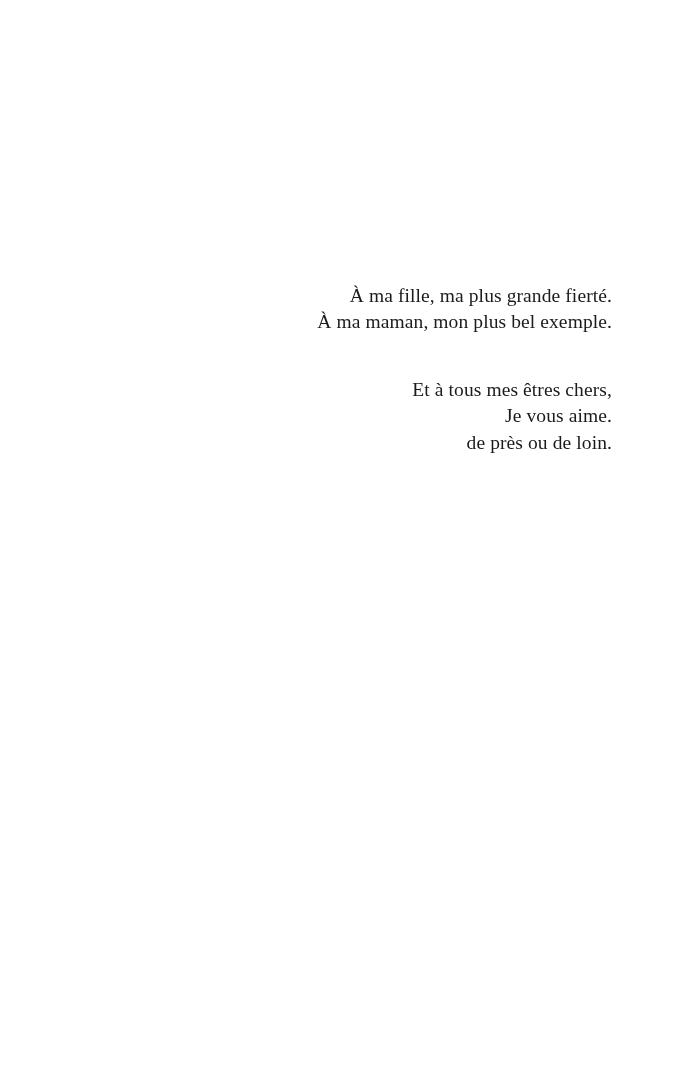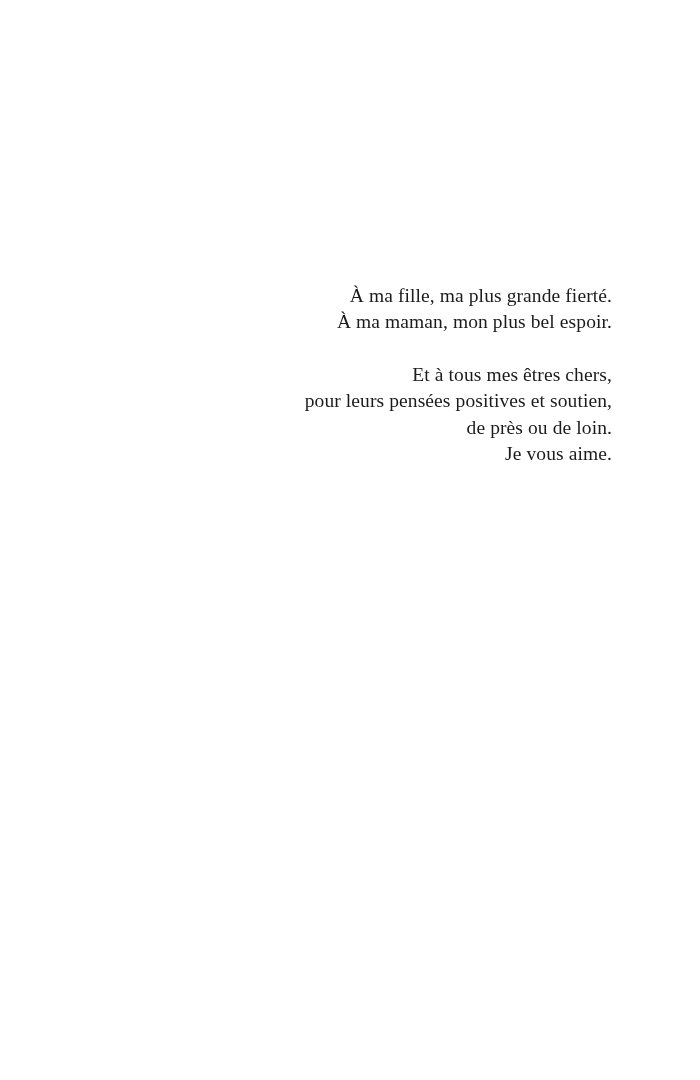--- a/index.html
+++ b/index.html
@@ -23,35 +23,34 @@
     text-align: right;
     color: #1b1b1b;
     font-size: 19.5px;
     line-height: 26.4px;
     letter-spacing: 0.1px;
   }
   .dedication-block {
     margin: 0;
   }
   .dedication-block + .dedication-block {
-    margin-top: 26px;
+    margin-top: 41px;
   }
   .dedication-line {
     white-space: nowrap;
   }
 </style>
 </head>
 <body>
 
 <div class="page">
   <div class="dedication">
     <div class="dedication-block">
       <div class="dedication-line">À ma fille, ma plus grande fierté.</div>
-      <div class="dedication-line">À ma maman, mon plus bel espoir.</div>
+      <div class="dedication-line">À ma maman, mon plus bel exemple.</div>
     </div>
     <div class="dedication-block">
       <div class="dedication-line">Et à tous mes êtres chers,</div>
-      <div class="dedication-line">pour leurs pensées positives et soutien,</div>
+      <div class="dedication-line">Je vous aime.</div>
       <div class="dedication-line">de près ou de loin.</div>
-      <div class="dedication-line">Je vous aime.</div>
     </div>
   </div>
 </div>
 
 </body></html>

